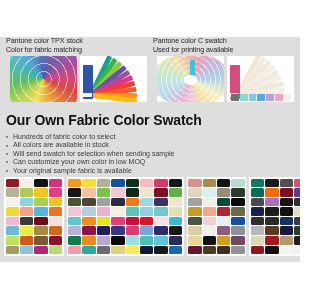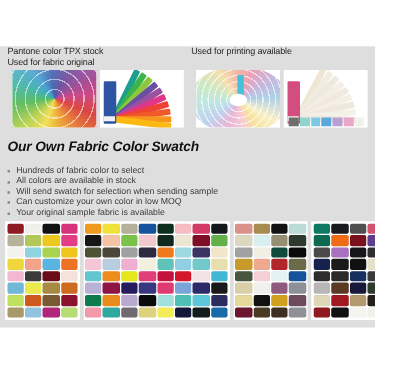--- a/index.html
+++ b/index.html
@@ -109,21 +109,21 @@
   }
   .swatchstrip{
     position:absolute;left:6%;bottom:2%;width:90%;height:16%;
     display:flex;gap:1px;
   }
   .swatchstrip i{flex:1;display:block;}
 
   
   .headline{
     position:absolute;left:6px;top:75px;
-    font-size:11px;font-weight:bold;color:#111;letter-spacing:-0.1px;font-style:italic;
+    font-size:14px;font-weight:bold;color:#111;letter-spacing:-0.1px;
   }
   .bullets{
     position:absolute;left:6px;top:96px;
     margin:0;padding:0;list-style:none;
   }
   .bullets li{
     font-size:7px;line-height:8.4px;color:#3a3a3a;
     padding-left:7px;position:relative;white-space:nowrap;
   }
   .bullets li::before{
@@ -151,21 +151,21 @@
 <body>
 
 <div class="page">
   <div class="content">
 
     <div class="toprow">
 
       <div class="panel left">
         <div class="cap">
           <span>Pantone color TPX stock</span>
-          <span class="l2">Used for fabric original</span>
+          <span class="l2">Color for fabric matching</span>
         </div>
 
         <div class="imgrow" style="left:4px;top:19px;">
           <div class="imgbox" style="width:67px;height:46px;">
             <div class="wheel"></div>
             <div class="wheelmask"></div>
           </div>
           <div class="imgbox" style="width:67px;height:46px;">
             <div class="deckbg"></div>
             <div class="fan">
@@ -180,20 +180,21 @@
               <div class="blade" style="background:#f7941e;transform:rotate(0deg);"></div>
               <div class="blade" style="background:#fdb913;transform:rotate(7deg);"></div>
             </div>
             <div class="cover blue"></div>
           </div>
         </div>
       </div>
 
       <div class="panel right">
         <div class="cap">
+          <span>Pantone color C swatch</span>
           <span class="l2">Used for printing available</span>
         </div>
 
         <div class="imgrow" style="left:4px;top:19px;">
           <div class="imgbox" style="width:67px;height:46px;">
             <div class="circfan">
               <div class="cring"></div>
               <div class="ctab"></div>
               <div class="chole"></div>
             </div>

